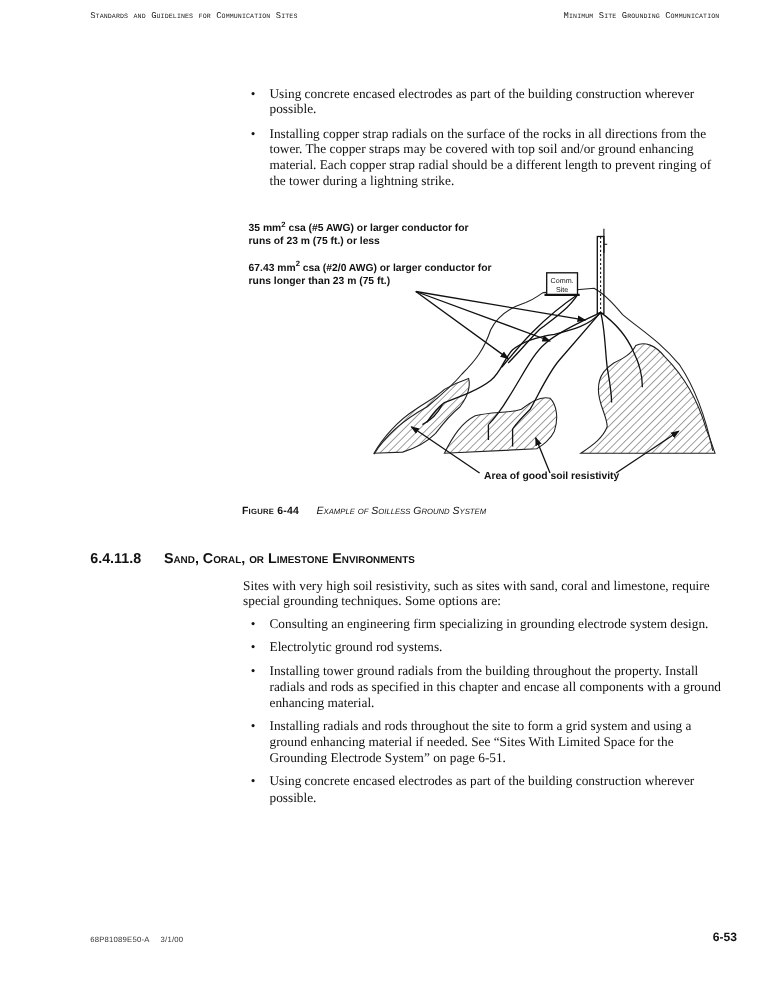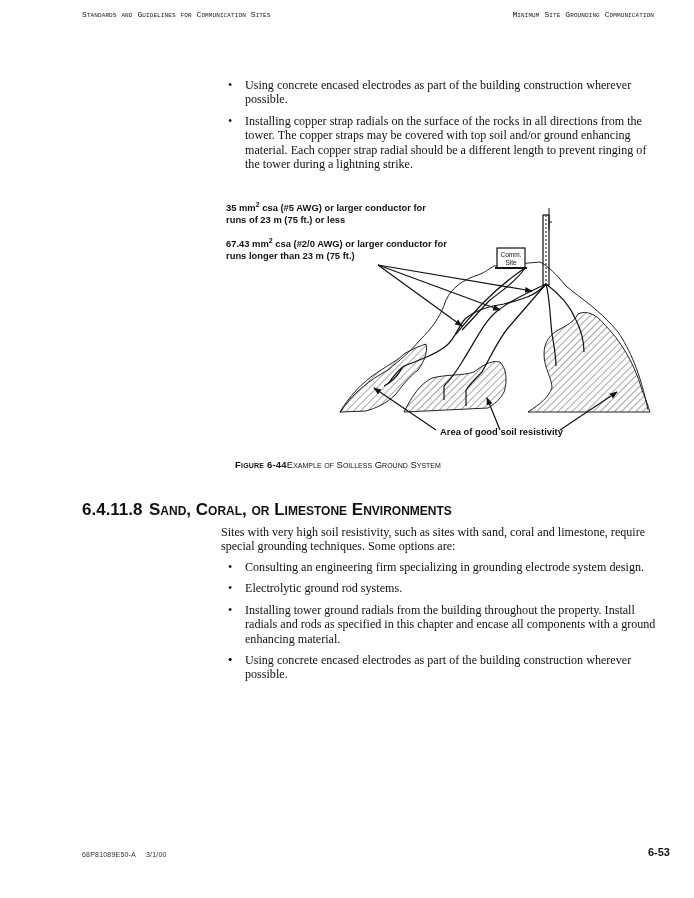--- a/index.html
+++ b/index.html
@@ -12,23 +12,23 @@
     ul.bullets li { position: relative; padding-left: 17px; margin-bottom: 7px; }
     ul.bullets li .dot { position: absolute; left: 0; top: 0; }
     #top-list { top: 78px; }
     .fig-label { position: absolute; font-family: "Liberation Sans", sans-serif; font-weight: bold; font-size: 9.4px; line-height: 11.5px; color: #111; }
     #label-a { left: 226px; top: 199px; }
     #label-b { left: 226px; top: 235px; }
     #label-c { left: 440px; top: 426px; }
     .fig-label sup { font-size: 7px; }
     #drawing { position: absolute; left: 0; top: 0; }
     .caption { position: absolute; left: 220px; top: 459px; font-family: "Liberation Sans", sans-serif; font-size: 9.5px; color: #111; }
-    .caption b { font-weight: bold; font-variant: small-caps; letter-spacing: 0.2px; margin-left: 15px; }
-    .caption span.t { font-variant: small-caps; margin-left: 0; }
-    .sec { position: absolute; left: 82px; top: 500px; font-family: "Liberation Sans", sans-serif; font-weight: bold; font-size: 17px; color: #111; }
+    .caption b { font-weight: bold; font-variant: small-caps; letter-spacing: 0.2px; }
+    .caption span.t { font-variant: small-caps; margin-left: 16px; font-style: italic; }
+    .sec { position: absolute; left: 82px; top: 500px; font-family: "Liberation Sans", sans-serif; font-weight: bold; font-size: 13px; color: #111; }
     .sec .num { display: inline-block; width: 67px; }
     .sec .title { font-variant: small-caps; }
     #intro { position: absolute; left: 218px; top: 522px; width: 440px; }
     #bottom-list { top: 560px; }
     .footer-left { position: absolute; left: 82px; top: 851px; font-family: "Liberation Sans", sans-serif; font-size: 7px; color: #333; letter-spacing: 0.2px; }
     .footer-left span + span { margin-left: 10px; }
     .footer-right { position: absolute; right: 24px; top: 846px; font-family: "Liberation Sans", sans-serif; font-weight: bold; font-size: 11px; color: #111; }
   </style>
 </head>
 <body>
@@ -116,20 +116,20 @@
 <div class="sec">
   <span class="num">6.4.11.8</span><span class="title">Sand, Coral, or Limestone Environments</span>
 </div>
 
 <p class="body-text" id="intro" style="margin:3px;">Sites with very high soil resistivity, such as sites with sand, coral and limestone, require special grounding techniques. Some options are:</p>
 
 <ul class="bullets body-text" id="bottom-list">
   <li><span class="dot">•</span><span>Consulting an engineering firm specializing in grounding electrode system design.</span></li>
   <li><span class="dot">•</span><span>Electrolytic ground rod systems.</span></li>
   <li><span class="dot">•</span><span>Installing tower ground radials from the building throughout the property. Install radials and rods as specified in this chapter and encase all components with a ground enhancing material.</span></li>
-  <li><span class="dot">•</span></li>
+  <li><span class="dot">•</span><span>Installing radials and rods throughout the site to form a grid system and using a ground enhancing material if needed. See “Sites With Limited Space for the Grounding Electrode System” on page 6-51.</span></li>
   <li><span class="dot">•</span><span>Using concrete encased electrodes as part of the building construction wherever possible.</span></li>
 </ul>
 
 <div class="footer-left">
   <span>68P81089E50-A</span><span>3/1/00</span>
 </div>
 <div class="footer-right">6-53</div>
 
 </body></html>

